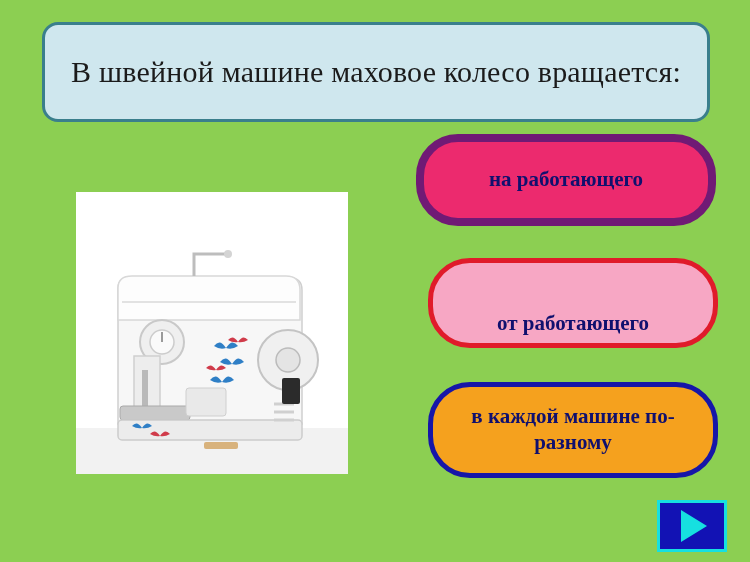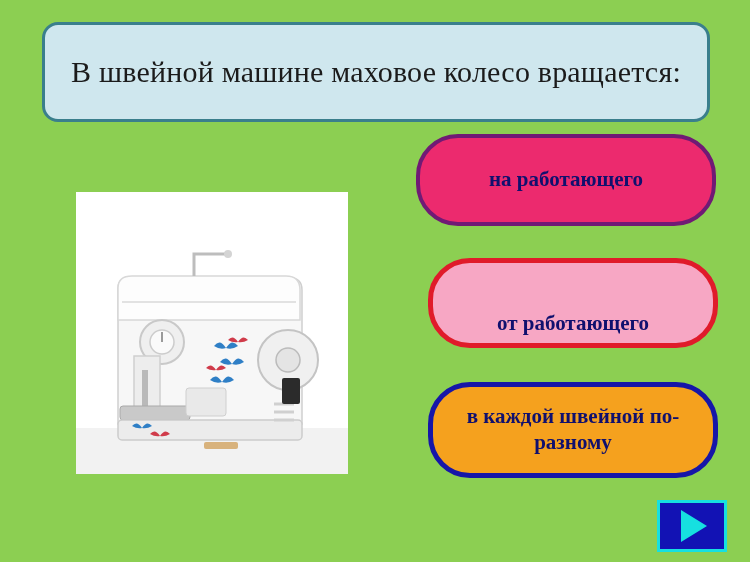--- a/index.html
+++ b/index.html
@@ -73,21 +73,21 @@
     color: #10106e;
     line-height: 1.22;
     padding: 6px 16px;
   }
   #answer-0 {
     left: 416px;
     top: 134px;
     width: 300px;
     height: 92px;
     background: #ec2a6e;
-    border: 4px solid #701a75;
+    border: 8px solid #701a75;
   }
   #answer-1 {
     left: 428px;
     top: 258px;
     width: 290px;
     height: 90px;
     background: #f7a7c4;
     border: 5px solid #e01b2a;
     align-items: flex-end;
   }
@@ -200,20 +200,20 @@
 
   <div class="answer" id="answer-0">
     <span>на работающего</span>
   </div>
 
   <div class="answer" id="answer-1">
     <span>от работающего</span>
   </div>
 
   <div class="answer" id="answer-2">
-    <span>в  каждой швейной по-разному</span>
+    <span>в  каждой машине по-разному</span>
   </div>
 
   <div class="next-button">
     <div class="tri"></div>
   </div>
 
 </div>
 
 </body></html>

